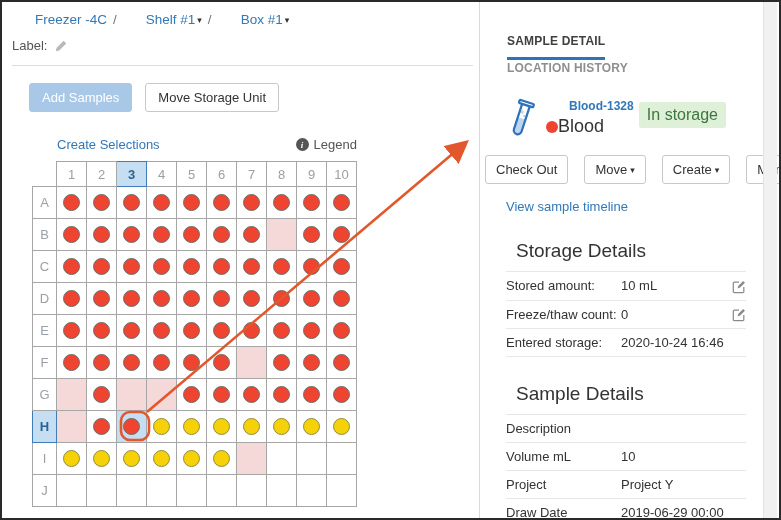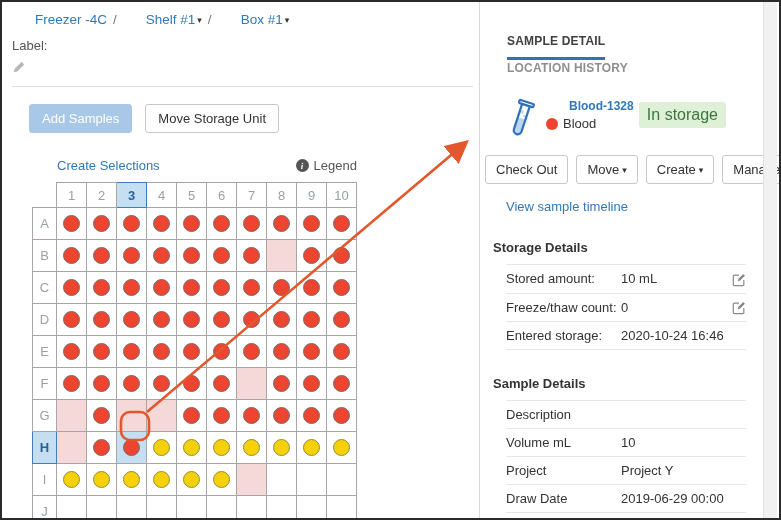--- a/index.html
+++ b/index.html
@@ -9,21 +9,21 @@
     border: 2px solid #2a2a2a; background: #fff; overflow: hidden;
     font-size: 13px; color: #333;
   }
   .link { color: var(--link-blue); text-decoration: none; cursor: pointer; margin-left: 23px; }
   .caret { font-size: 9px; color: #333; margin-left: 2px; vertical-align: 1px; }
 
   
   .left-panel { position: absolute; left: 0; top: 0; width: 477px; height: 100%; }
   .breadcrumb { padding: 10px 0 0 10px; font-size: 13.5px; }
   .breadcrumb .sep { color: #777; margin: 0 6px; }
-  .label-row { padding: 11px 0 0 10px; color: #555; display: flex; align-items: flex-start; gap: 7px; flex-direction: column; }
+  .label-row { padding: 11px 0 0 10px; color: #555; display: flex; align-items: flex-end; gap: 7px; }
   .hrule { margin: 12px 6px 0 10px; border-top: 1px solid #ddd; }
   .btn-row { margin: 17px 0 0 27px; display: flex; gap: 13px; }
   .btn {
     font-family: "Liberation Sans", sans-serif; font-size: 13px; color: #333;
     background: #fff; border: 1px solid #c8c8c8; border-radius: 3px;
     padding: 6px 12px; cursor: pointer; white-space: nowrap;
   }
   .btn.primary-disabled { background: var(--disabled-primary); border-color: var(--disabled-primary); color: #fff; }
   .grid-head { margin: 25px 20px 0 32px; width: 323px; display: flex; justify-content: space-between; align-items: center; }
   .legend-toggle { color: #555; cursor: pointer; display: inline-flex; align-items: center; gap: 5px; }
@@ -54,29 +54,29 @@
 
   
   .right-panel { position: absolute; left: 482px; top: 0; width: 278px; height: 100%; }
   .tabs { margin: 31px 0 0 23px; border-bottom: 1px solid transparent; }
   .tab { display: inline-block; margin-right: 24px; padding-bottom: 9px; font-weight: bold; font-size: 12px;
          letter-spacing: 0.2px; color: #8f8f8f; cursor: pointer; }
   .tab.active { color: #404040; border-bottom: 3px solid var(--tab-underline); }
   .sample-header { margin: 13px 36px 0 22px; display: flex; align-items: flex-start; }
   .sample-title { margin-left: 10px; }
   .sample-name { font-size: 12px; font-weight: bold; }
-  .sample-type { margin-top: 3px; display: flex; align-items: center; gap: 5px; font-size: 13px; color: #333; }
+  .sample-type { margin-top: 3px; display: flex; align-items: center; font-size: 18px; color: #333; }
   .type-dot { width: 12px; height: 12px; border-radius: 50%; background: var(--red-dot); display: inline-block; }
   .badge { margin-left: auto; background: var(--badge-bg); color: var(--badge-text); font-size: 16px;
            padding: 4px 8px; border-radius: 3px; align-self: flex-start; margin-top: 4px; white-space: nowrap; }
-  .action-row { margin: 14px 0 0 1px; display: flex; gap: 8px; }
+  .action-row { margin: 14px 0 0 1px; display: flex; gap: 16px; }
   .action-row .btn { padding: 6px 10px; }
   .bcaret { font-size: 9px; margin-left: 3px; vertical-align: 1px; }
   .timeline { display: block; margin: 15px 0 0 22px; }
-  .sec-title { margin: 26px 0 9px 9px; font-size: 13px; font-weight: bold; color: #333; }
+  .sec-title { margin: 26px 0 9px 32px; font-size: 19px; font-weight: normal; color: #333; }
   .detail-table { margin-left: 22px; width: 240px; border-collapse: collapse; font-size: 13px; }
   .detail-table tr { border-bottom: 1px solid #e7e7e7; }
   .detail-table tr:first-child { border-top: 1px solid #e7e7e7; }
   .detail-table td { padding: 6px 0; height: 26px; vertical-align: middle; }
   .detail-table .dl { width: 115px; color: #333; }
   .detail-table .de { width: 20px; text-align: right; }
   .edit-icon { cursor: pointer; display: inline-block; vertical-align: middle; }
 
   
   .overlay { position: absolute; inset: 0; pointer-events: none; z-index: 10; }

